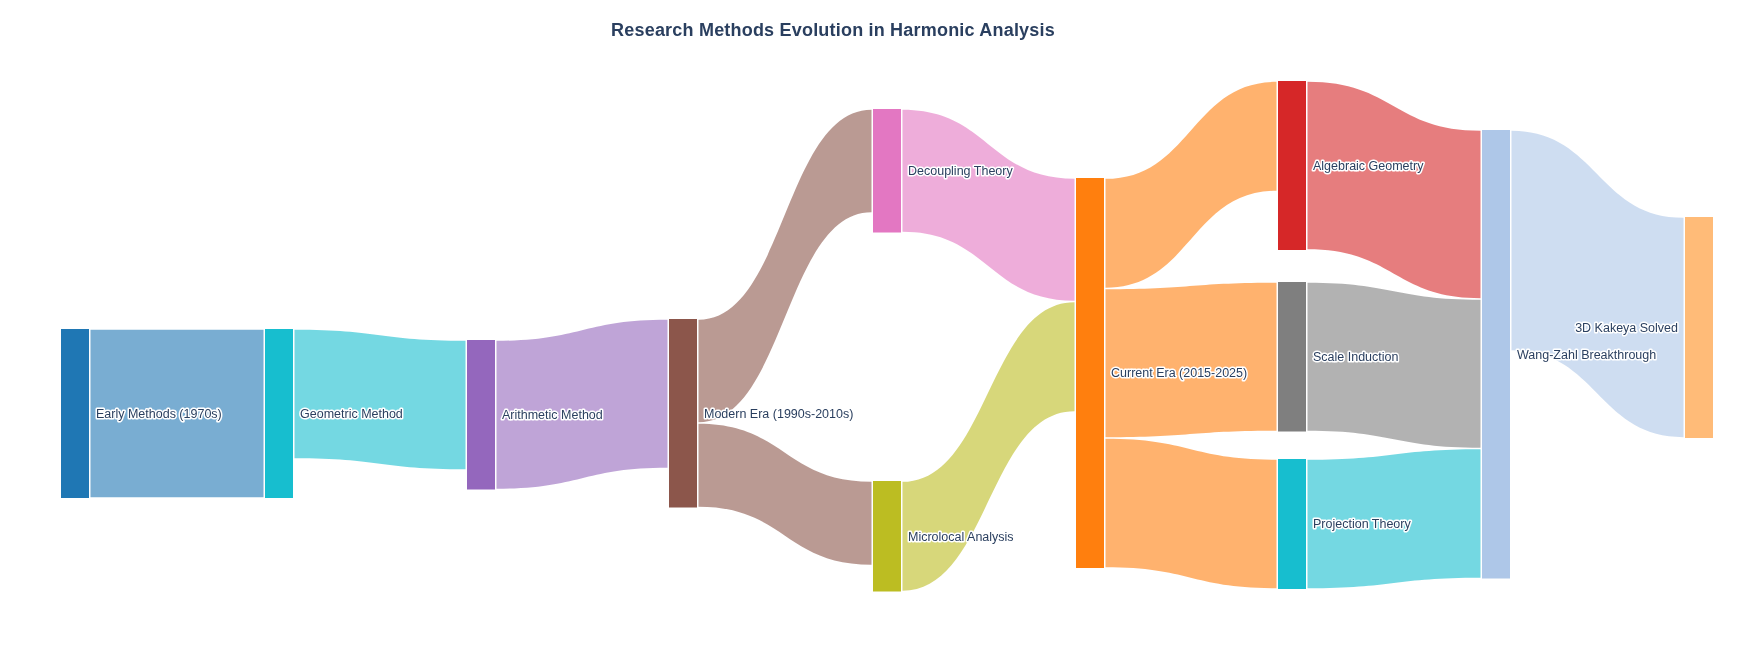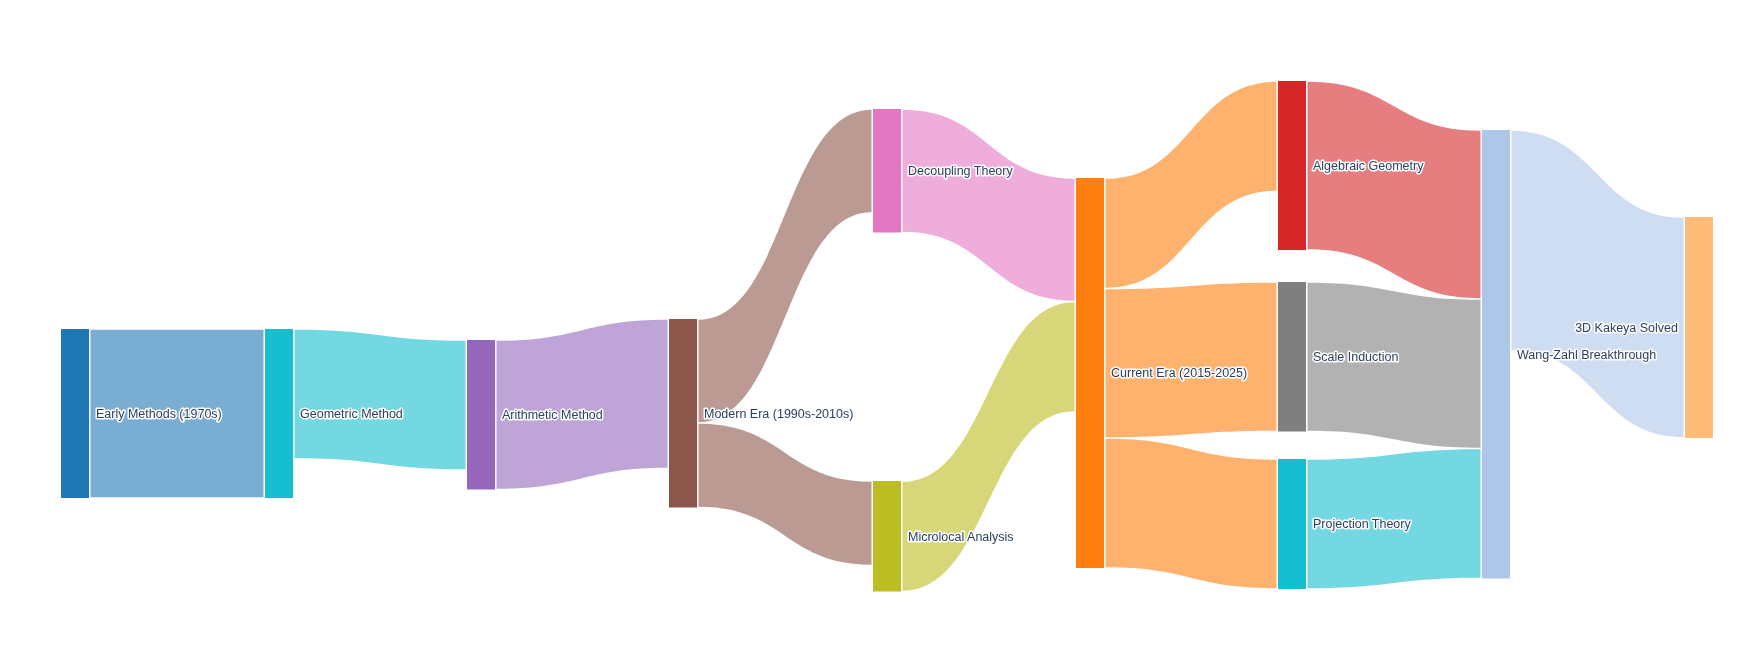--- a/index.html
+++ b/index.html
@@ -37,20 +37,21 @@
     stroke: #ffffff;
     stroke-width: 3px;
     paint-order: stroke;
     stroke-linejoin: round;
   }
 </style>
 </head>
 <body>
 
 <div class="canvas">
+  <div class="chart-title">Research Methods Evolution in Harmonic Analysis</div>
   <svg id="sankey" width="1754" height="650" viewBox="0 0 1754 650">
       <path d="M90.5,329.8 C177,329.8 177,329.8 263.5,329.8 L263.5,497.20000000000005 C177,497.20000000000005 177,497.20000000000005 90.5,497.20000000000005 Z" fill="rgba(31,119,180,0.6)"></path>
       <path d="M294.5,329.8 C380,329.8 380,340.8 465.5,340.8 L465.5,469.20000000000005 C380,469.20000000000005 380,458.20000000000005 294.5,458.20000000000005 Z" fill="rgba(23,190,207,0.6)"></path>
       <path d="M496.5,340.8 C582,340.8 582,319.8 667.5,319.8 L667.5,467.70000000000005 C582,467.70000000000005 582,488.70000000000005 496.5,488.70000000000005 Z" fill="rgba(148,103,189,0.6)"></path>
       <path d="M698.5,319.8 C785,319.8 785,109.8 871.5,109.8 L871.5,212.2 C785,212.2 785,422.20000000000005 698.5,422.20000000000005 Z" fill="rgba(140,86,75,0.6)"></path>
       <path d="M698.5,423.8 C785,423.8 785,481.8 871.5,481.8 L871.5,564.7 C785,564.7 785,506.70000000000005 698.5,506.70000000000005 Z" fill="rgba(140,86,75,0.6)"></path>
       <path d="M902.5,109.8 C988.5,109.8 988.5,178.8 1074.5,178.8 L1074.5,300.70000000000005 C988.5,300.70000000000005 988.5,231.7 902.5,231.7 Z" fill="rgba(227,119,194,0.6)"></path>
       <path d="M902.5,481.8 C988.5,481.8 988.5,302.3 1074.5,302.3 L1074.5,411.20000000000005 C988.5,411.20000000000005 988.5,590.7 902.5,590.7 Z" fill="rgba(188,189,34,0.6)"></path>
       <path d="M1105.5,178.8 C1191,178.8 1191,81.8 1276.5,81.8 L1276.5,190.7 C1191,190.7 1191,287.70000000000005 1105.5,287.70000000000005 Z" fill="rgba(255,127,14,0.6)"></path>
       <path d="M1105.5,289.3 C1191,289.3 1191,282.8 1276.5,282.8 L1276.5,430.70000000000005 C1191,430.70000000000005 1191,437.20000000000005 1105.5,437.20000000000005 Z" fill="rgba(255,127,14,0.6)"></path>

